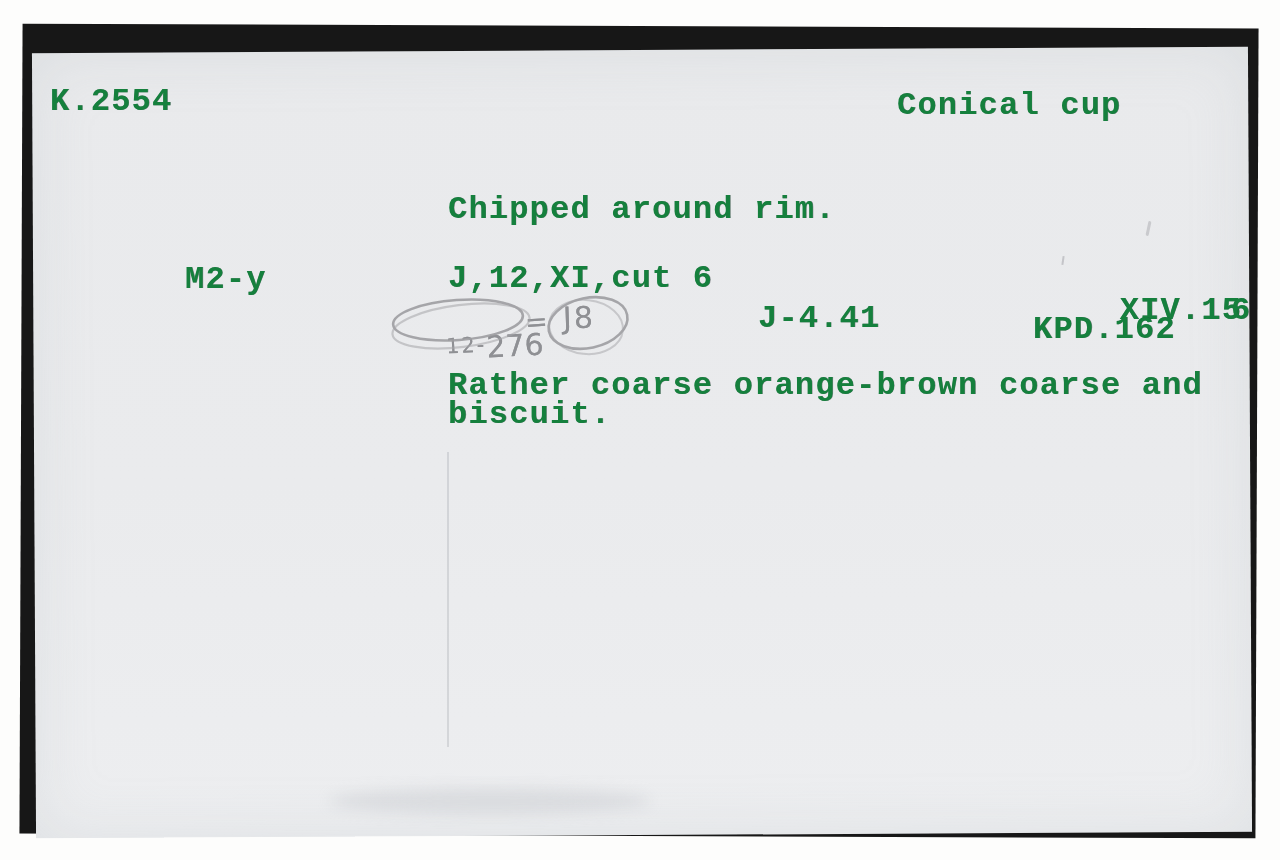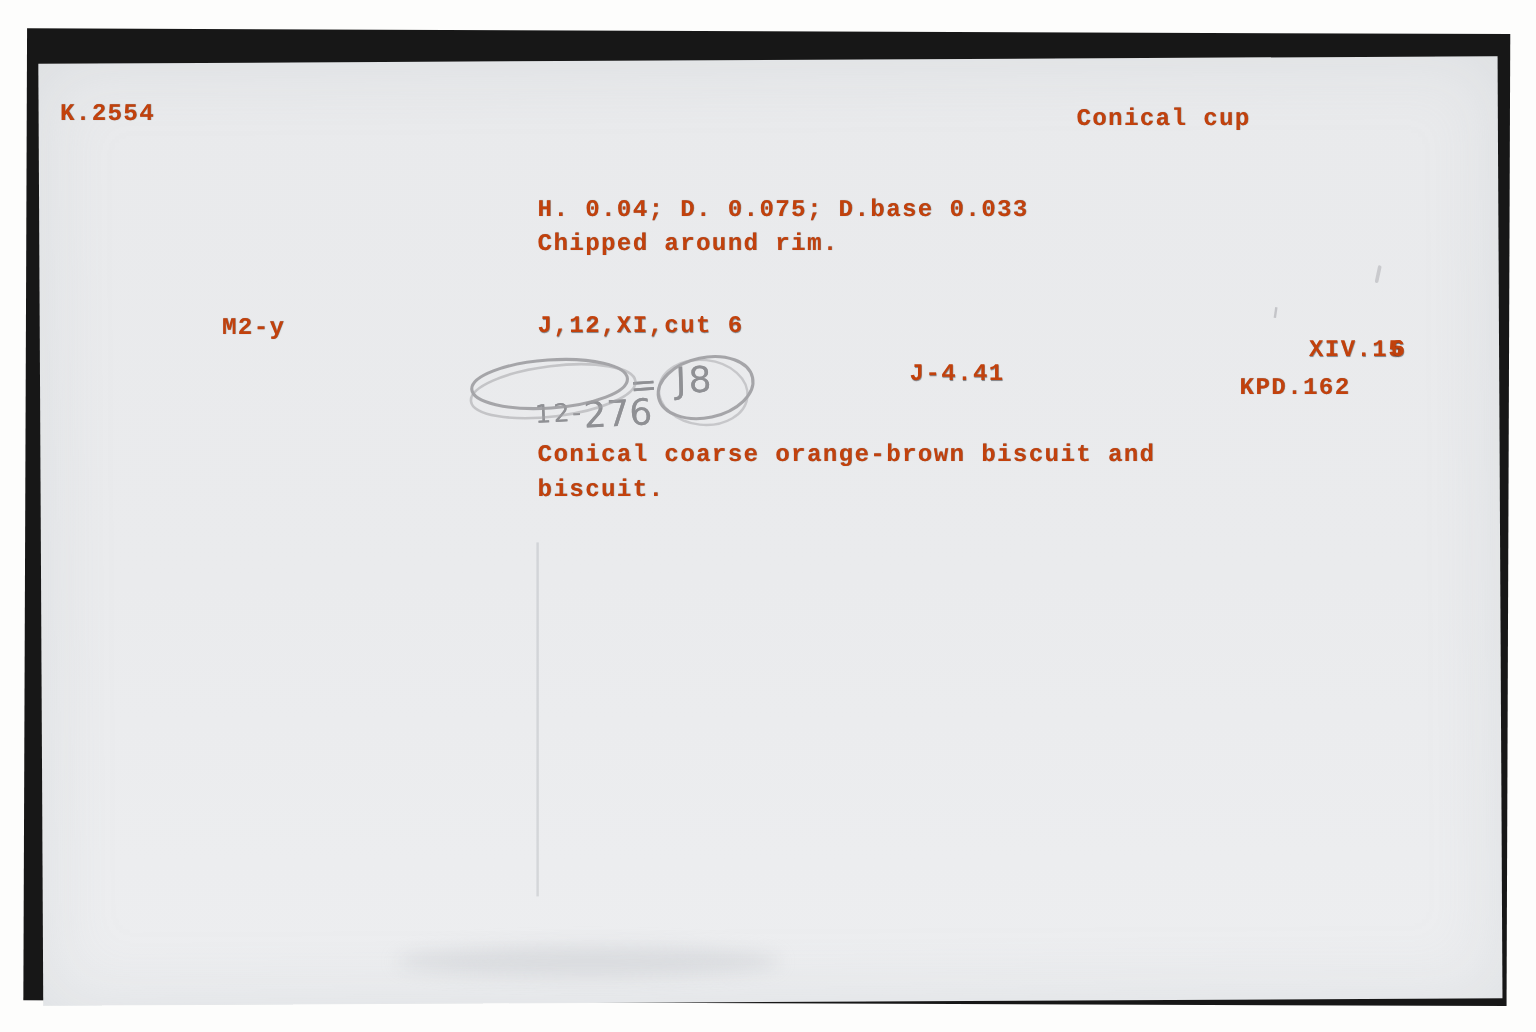--- a/index.html
+++ b/index.html
@@ -34,25 +34,25 @@
     width: 1216px;
     height: 785px;
     background: linear-gradient(180deg, #e9eaec 0%, #eaebed 55%, #edeef0 100%);
     box-shadow: inset 0 0 60px rgba(175,180,188,0.22);
     transform: rotate(-0.3deg);
   }
   
   .typed {
     position: absolute;
     font-family: "Liberation Mono", monospace;
-    font-size: 20px;
+    font-size: 32px;
     font-weight: bold;
     letter-spacing: 1.2px;
     line-height: 1;
-    color: #c2410c;
+    color: #15803d;
     text-shadow: 0.4px 0.4px 0.6px rgba(48,50,56,0.55);
     white-space: pre;
   }
   .overstrike {
     display: inline-block;
     margin-left: -11px;
   }
   
   .pencil {
     position: absolute;
@@ -117,37 +117,36 @@
 <div class="stage">
 
   <div class="backing"></div>
 
   <div class="card"></div>
 
   <div class="typed" style="left:50px; top:86px;">K.2554</div>
 
   <div class="typed" style="left:853px; top:90px;margin-left:44px;">Conical cup</div>
 
-  <div class="typed" style="left:448px; top:166px;">H. 0.04; D. 0.075; D.base 0.033</div>
 
   <div class="typed" style="left:448px; top:194px;">Chipped around rim.</div>
 
   <div class="typed" style="left:185px; top:264px;">M2-y</div>
 
   <div class="typed" style="left:448px; top:263px;text-align:center;">J,12,XI,cut 6</div>
 
   <div class="typed" style="left:1038px; top:263px;">
     <span>XIV.15</span><span class="overstrike">6</span>
   </div>
 
   <div class="typed" style="left:758px; top:303px;text-align:right;">J-4.41</div>
 
   <div class="typed" style="left:1033px; top:314px;">KPD.162</div>
 
-  <div class="typed" style="left:448px; top:370px;">Conical coarse orange-brown biscuit and</div>
+  <div class="typed" style="left:448px; top:370px;">Rather coarse orange-brown coarse and</div>
 
   <div class="typed" style="left:448px; top:399px;">biscuit.</div>
 
   <div class="pencil hw-inv" style="left:408px; top:303px;">
     <span class="small">12-</span><span>276</span>
   </div>
 
   <div class="pencil hw-eq" style="left:525px; top:308px;">=</div>
 
   <div class="pencil hw-j8" style="left:563px; top:303px;">J8</div>

